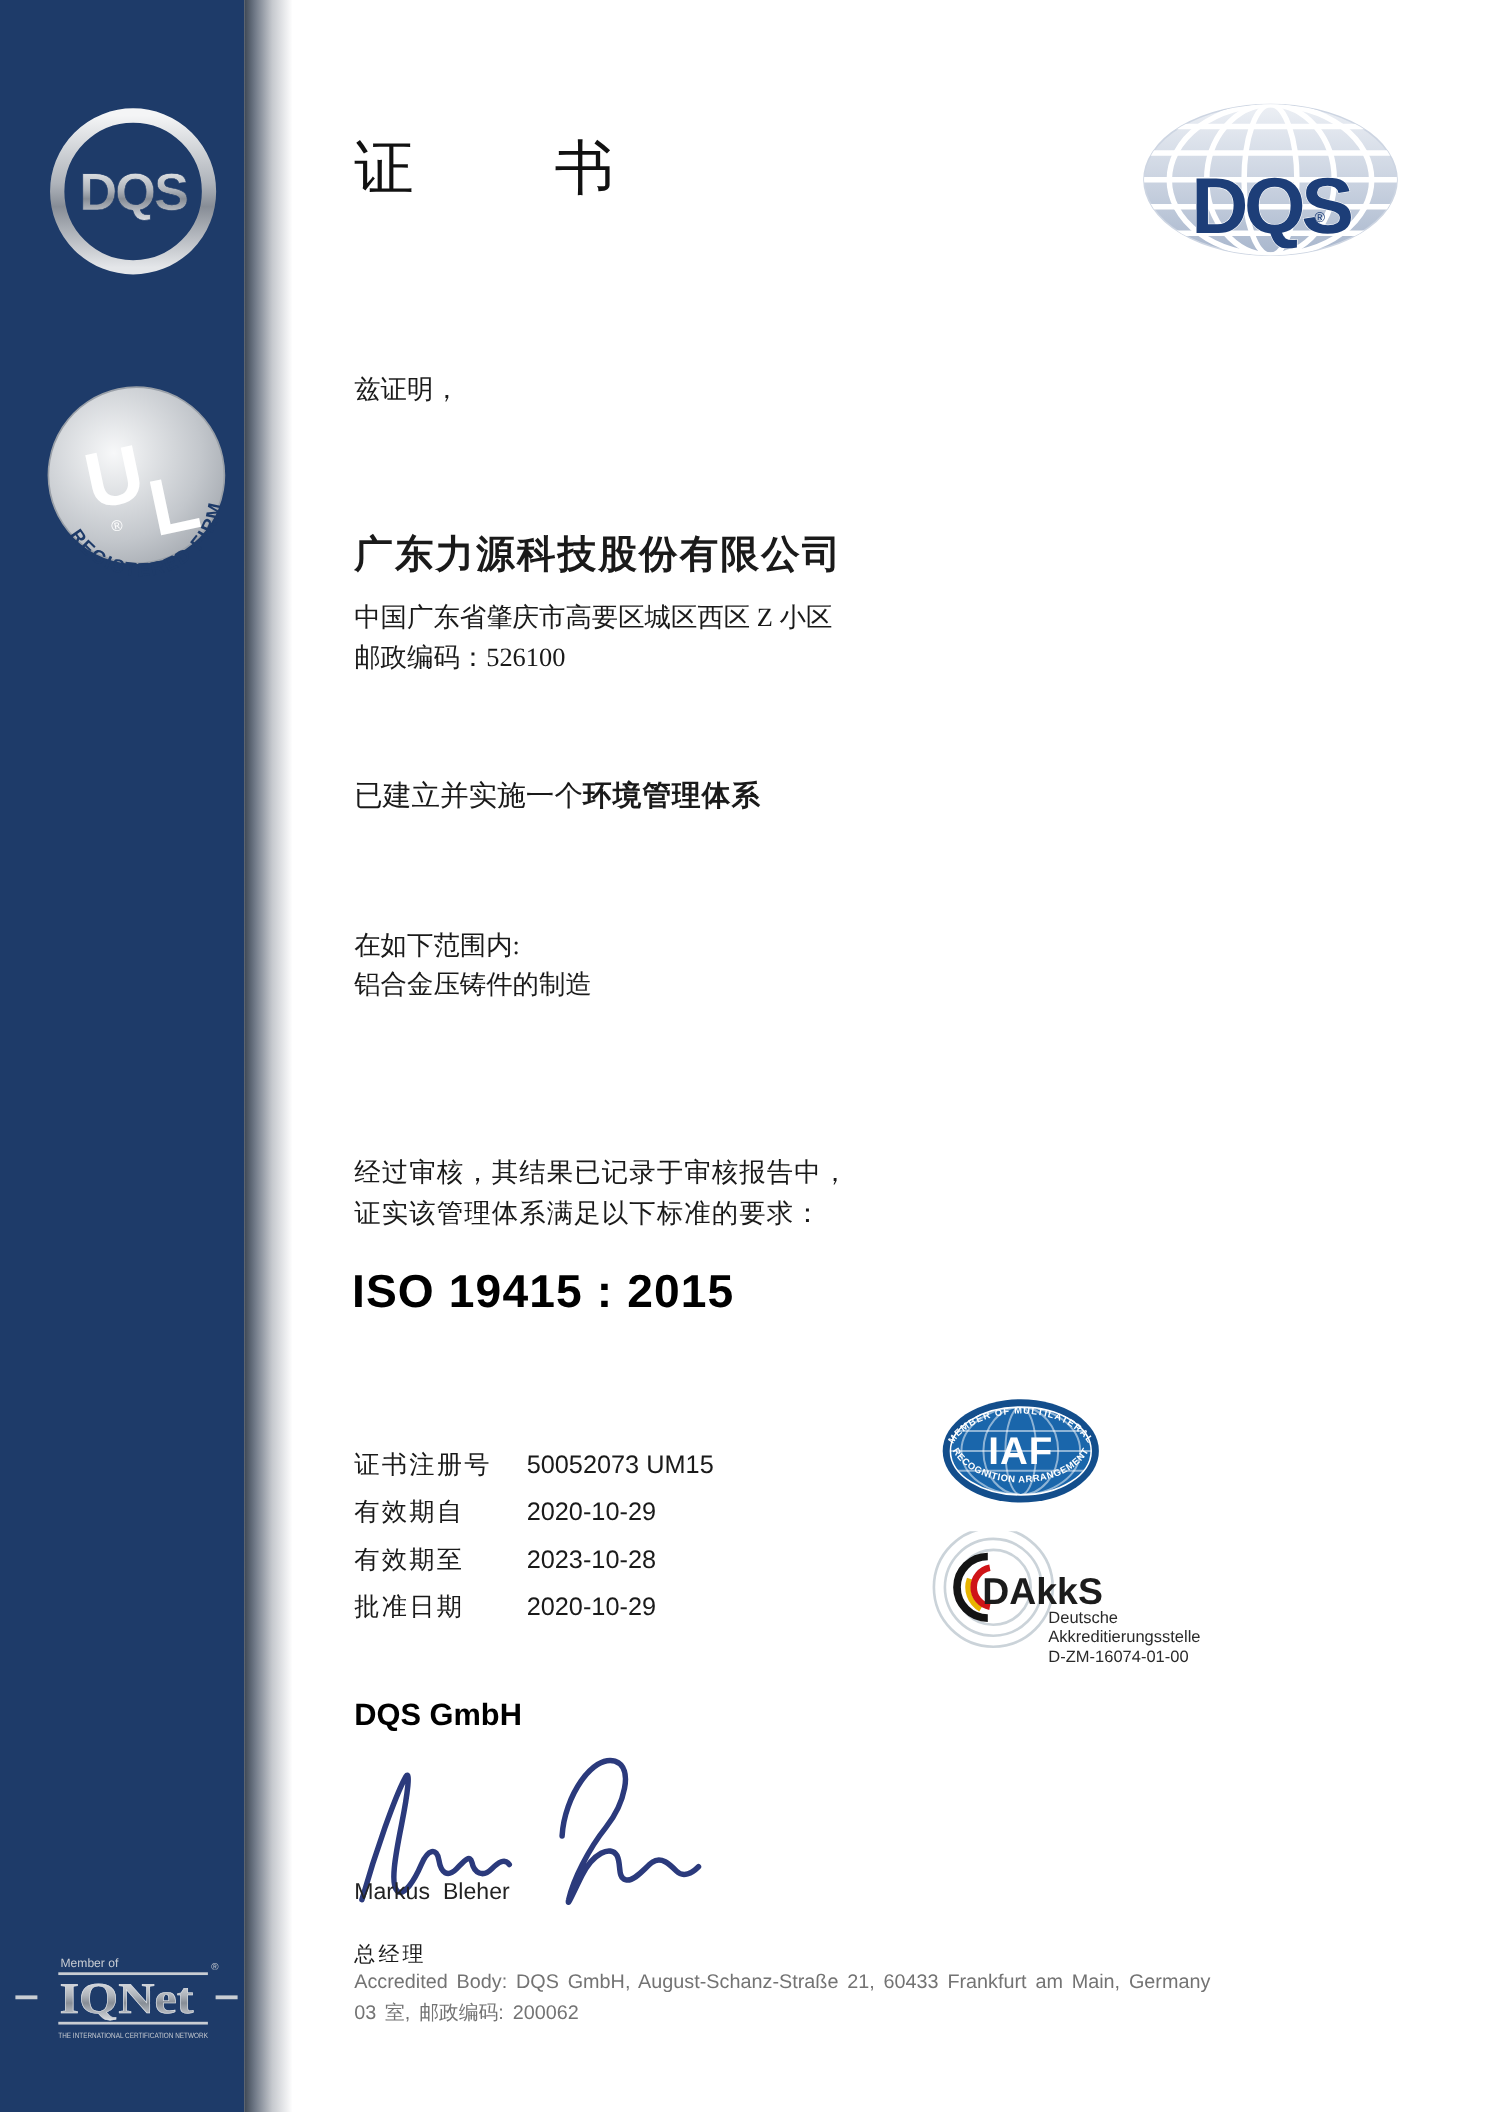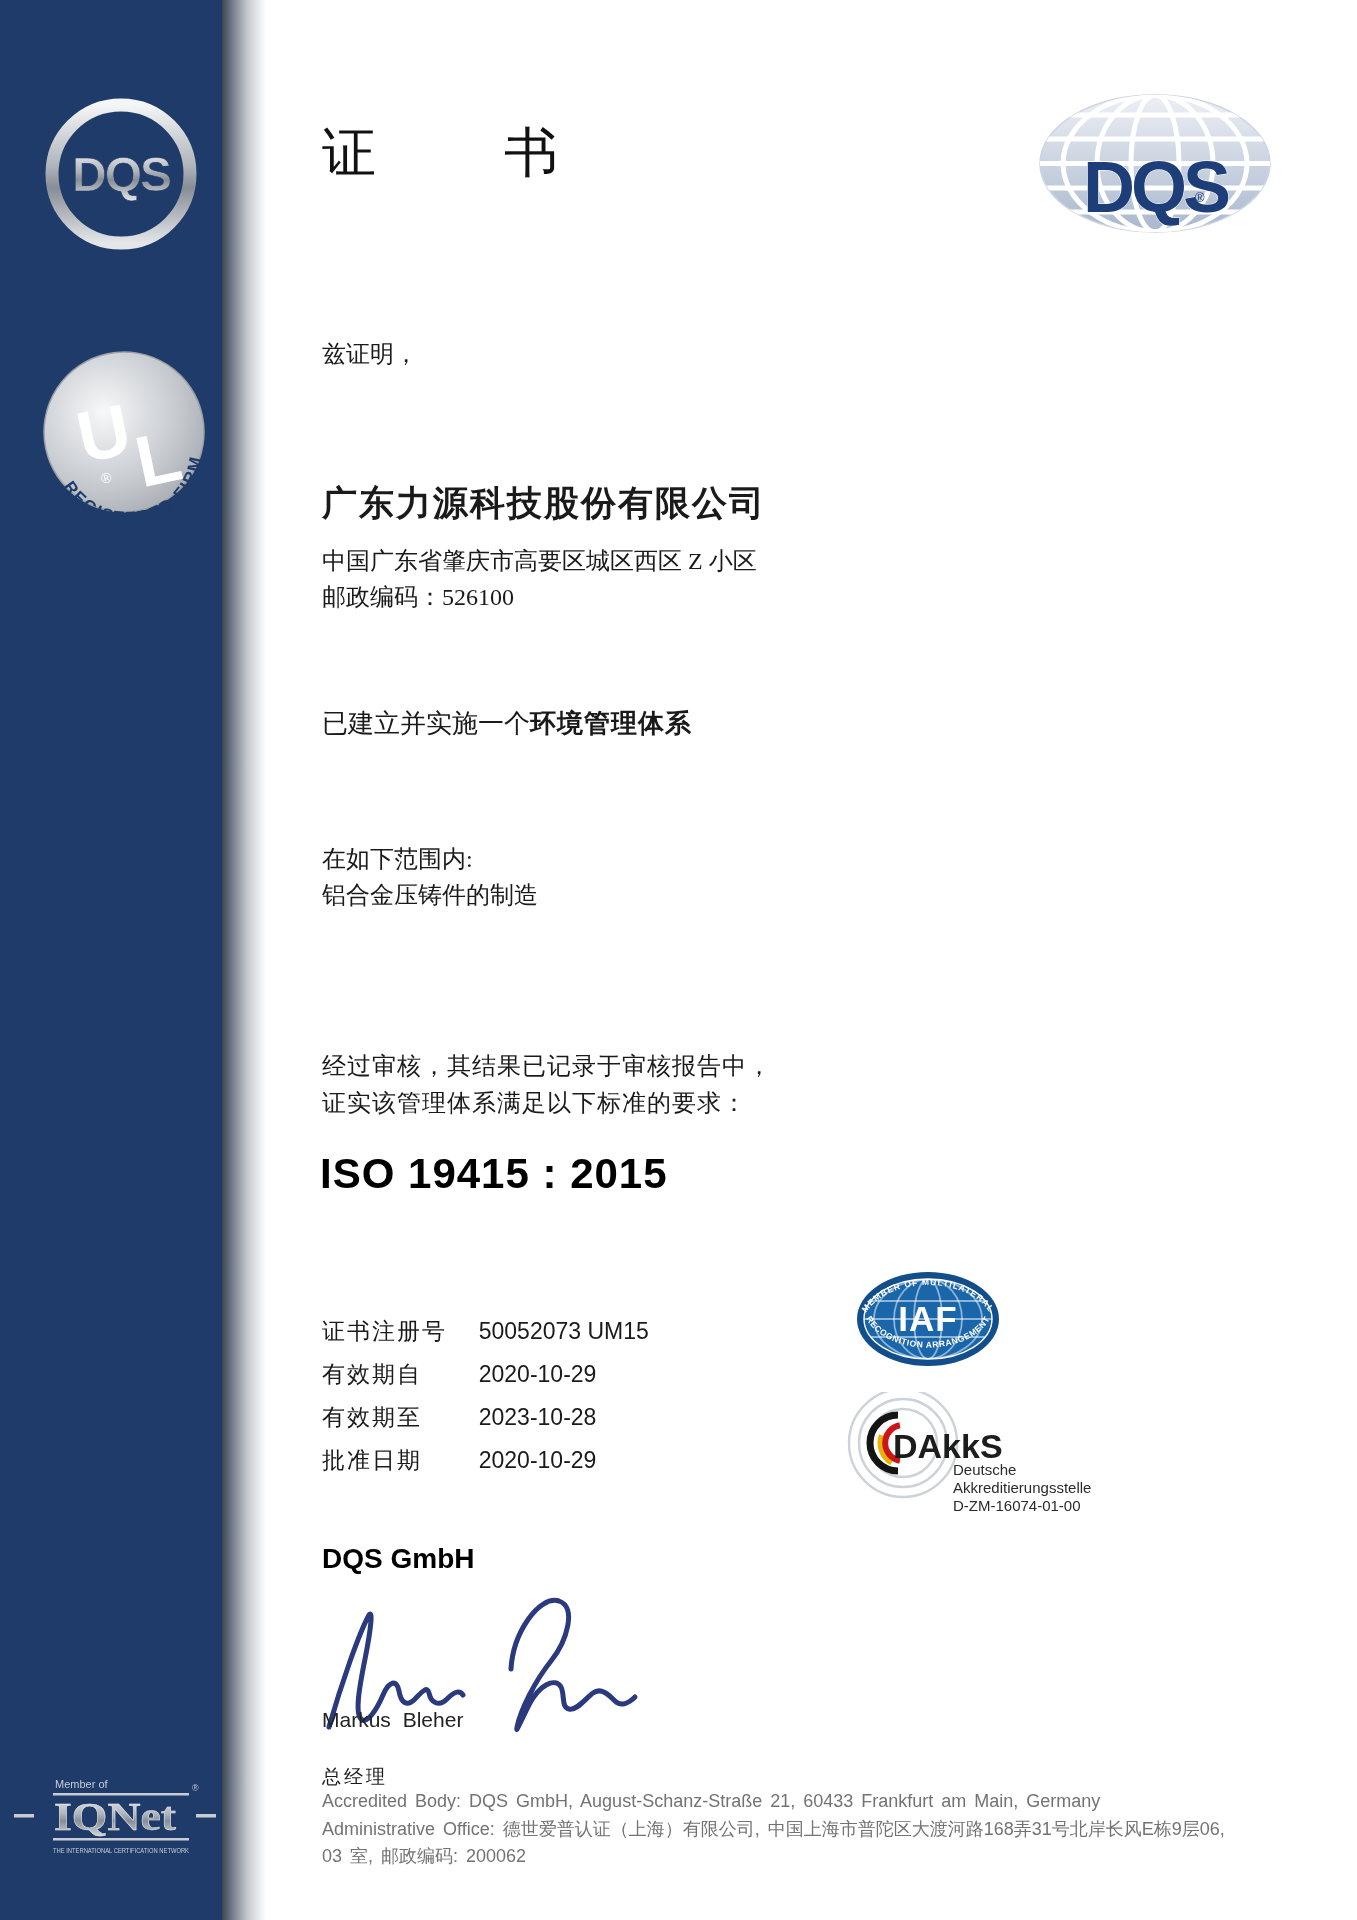--- a/index.html
+++ b/index.html
@@ -235,17 +235,16 @@
                C 200,150 206,136 214,120 C 224,100 240,92 246,102 C 250,110 246,122 254,124
                C 262,126 272,112 278,108 C 286,102 294,110 300,116 C 306,122 314,118 320,112"></path>
     </g>
   </svg>
 
   <div class="signer-name">Markus Bleher</div>
   <div class="signer-title">总经理</div>
 
   <div class="footer">
     <div>Accredited Body: DQS GmbH, August-Schanz-Straße 21, 60433 Frankfurt am Main, Germany</div>
-    <div>Administrative Office: 德世爱普认证（上海）有限公司, 中国上海市普陀区大渡河路168弄31号北岸长风E栋9层06,</div>
     <div> 03 室, 邮政编码: 200062</div>
   </div>
 
 </div>
 
 </body></html>

